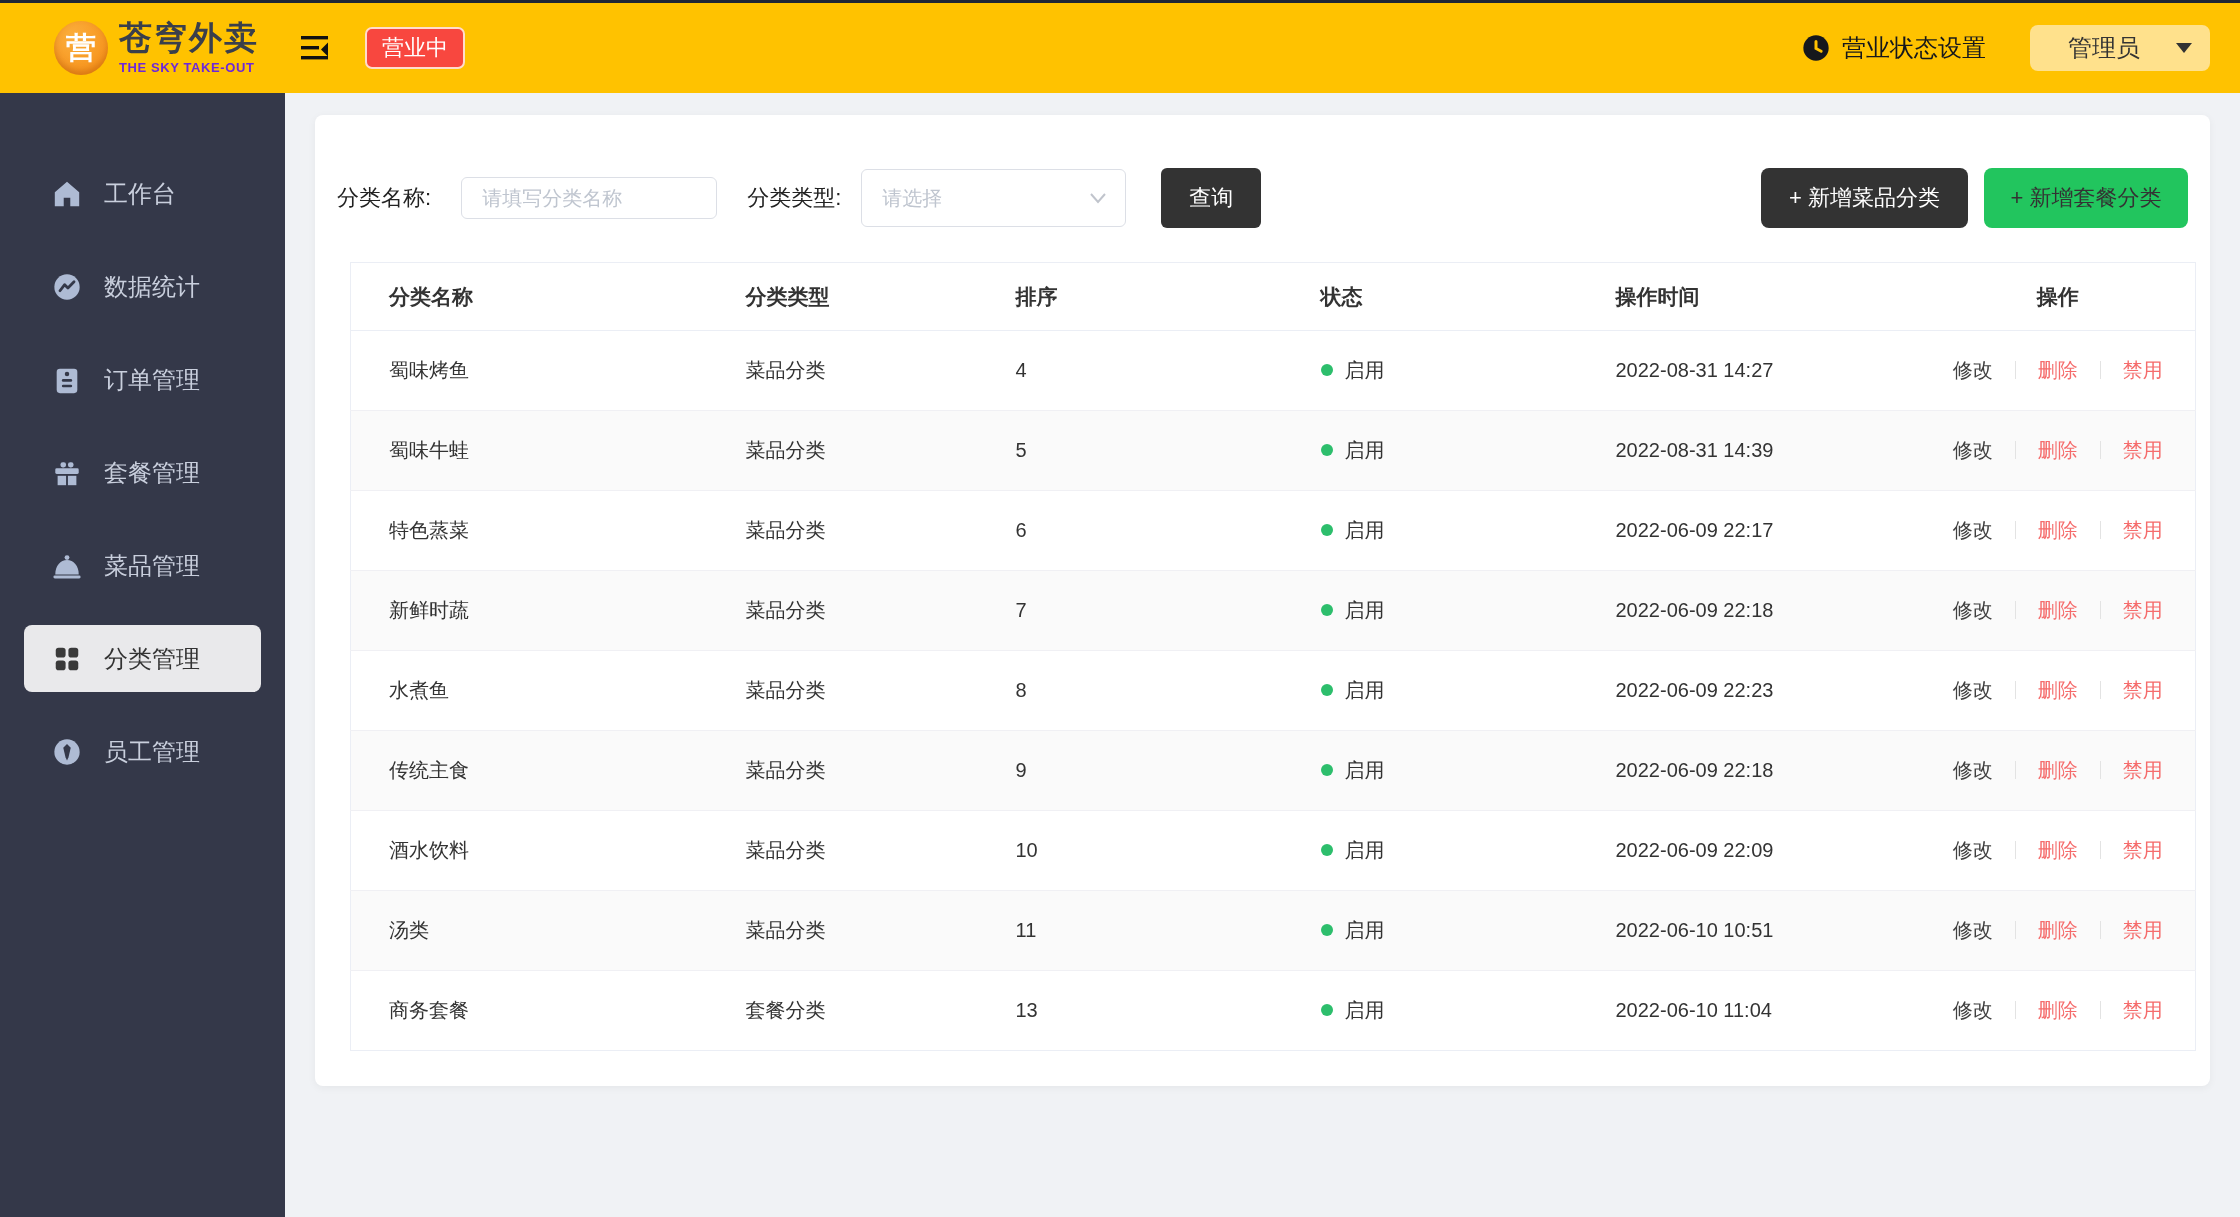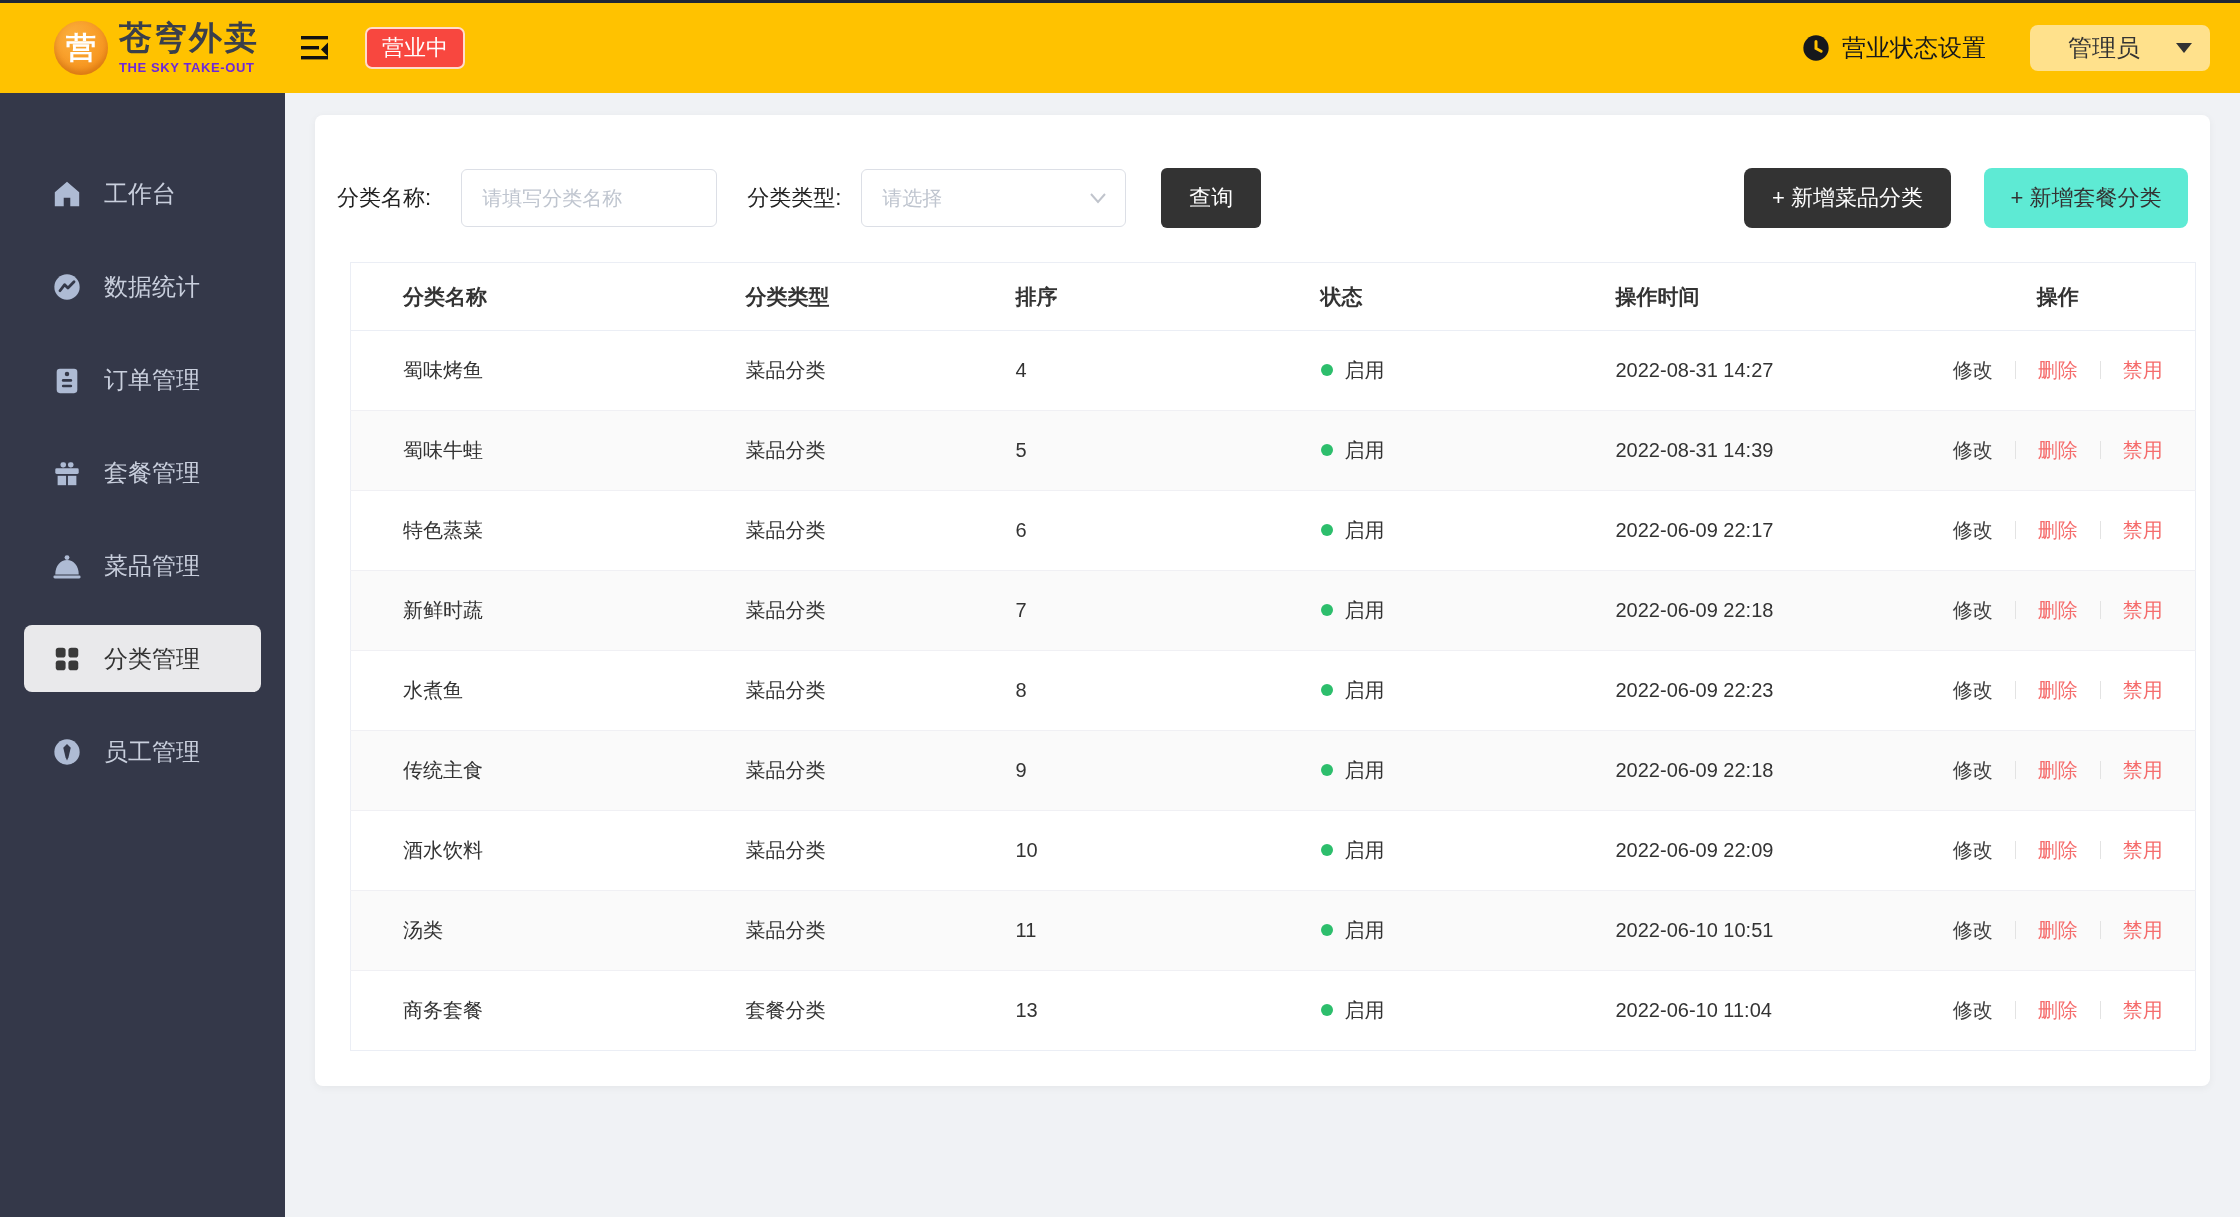--- a/index.html
+++ b/index.html
@@ -35,39 +35,39 @@
     border-radius:8px; color:#C9CFDD; font-size:24px; cursor:pointer; }
   .menu li .mi { width:30px; height:30px; margin-right:22px; flex:none; }
   .menu li.active { height:67px; margin-top:13px; margin-bottom:13px; background:#E9E9EB; color:#333; }
 
   .main { flex:1; min-width:0; }
   .card { margin:22px 30px 0; height:971px; background:#fff; border-radius:8px; box-shadow:0 2px 8px rgba(0,0,0,.05); }
 
   
   .filter-bar { display:flex; align-items:center; padding:53px 22px 0; }
   .f-label { font-size:22px; color:#222; flex:none; }
-  .f-input { margin-left:30px; width:256px; height:58px; border:1px solid #DCDFE6; border-radius:6px;
+  .f-input { margin-left:30px; width:256px; height:42px; border:1px solid #DCDFE6; border-radius:6px;
     padding:0 20px; font-size:20px; color:#333; outline:none; font-family:inherit; }
   .f-input::placeholder { color:#BFC5CF; }
   .ml30 { margin-left:30px; }
   .f-select { margin-left:20px; width:265px; height:58px; border:1px solid #DCDFE6; border-radius:6px;
     background:#fff; display:flex; align-items:center; justify-content:space-between;
     padding:0 18px 0 20px; font-size:20px; color:#BFC5CF; cursor:pointer; }
   .btn { border:none; border-radius:6px; font-size:22px; cursor:pointer; font-family:inherit; }
   .btn-search { margin-left:35px; width:100px; height:60px; background:#333; color:#fff; }
   .btn-dark { width:207px; height:60px; background:#333; color:#fff; border-radius:8px; }
-  .btn-yellow { margin-left:33px; width:204px; height:60px; background:#5eead4; color:#333; border-radius:8px; }
+  .btn-yellow { margin-left:16px; width:204px; height:60px; background:#22c55e; color:#333; border-radius:8px; }
 
   
   .table-wrap { margin:34px 15px 0 35px; }
   table { width:100%; border-collapse:collapse; border:1px solid #EBEEF5; table-layout:fixed; }
   thead tr { border-bottom:1px solid #EBEEF5; }
   th { height:68px; font-size:21px; font-weight:bold; color:#333; text-align:left; }
   td { height:80px; font-size:20px; color:#333; }
-  th:first-child, td:first-child { padding-left:52px; }
+  th:first-child, td:first-child { padding-left:38px; }
   tbody tr { border-top:1px solid #F0F0F4; }
   tbody tr.stripe { background:#FAFAFA; }
   th.actions, td.actions { text-align:center; }
   .dot { display:inline-block; width:12px; height:12px; border-radius:50%; background:#2DBE6C;
     margin-right:12px; vertical-align:1px; }
   td.actions a { text-decoration:none; font-size:20px; cursor:pointer; }
   .link-edit { color:#404040; }
   .link-del, .link-dis { color:#F56C6C; }
   .sep { display:inline-block; width:1px; height:18px; background:#E3E3E3; margin:0 22px; vertical-align:-2px; }
 </style>

